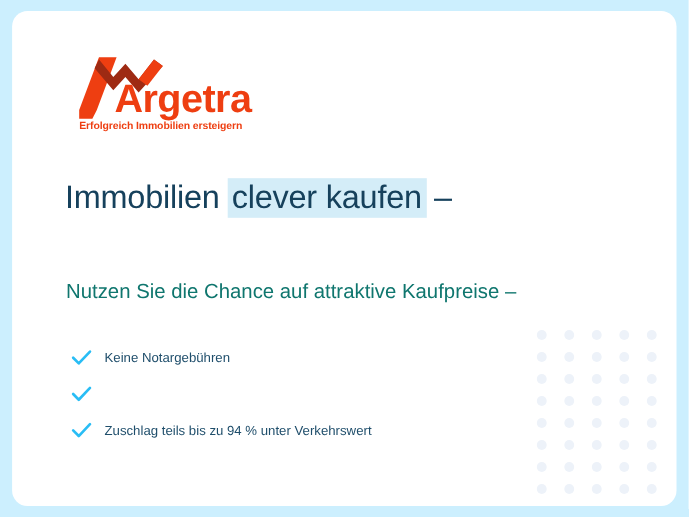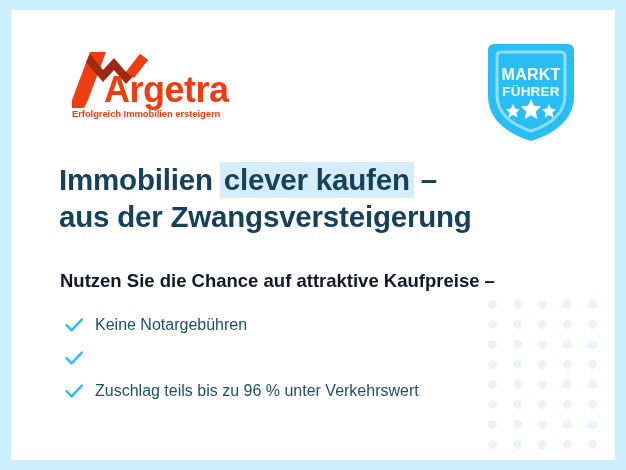--- a/index.html
+++ b/index.html
@@ -21,20 +21,21 @@
     box-sizing: border-box;
     padding: 10px 11px 10px 11px;
   }
 
   .card {
     position: relative;
     width: 100%;
     height: 100%;
     background: #FFFFFF;
     overflow: hidden;
+    border-radius: 14px;
   }
 
   
   .dot-grid {
     position: absolute;
     right: 10px;
     bottom: 6px;
     width: 125px;
     height: 160px;
     display: grid;
@@ -70,43 +71,43 @@
   }
   .badge svg { display: block; }
 
   
   .headline {
     position: absolute;
     left: 48px;
     top: 131px;
     width: 520px;
     font-size: 29.5px;
-    font-weight: bold;
+    font-weight: normal;
     line-height: 37px;
     letter-spacing: -0.2px;
     color: #16415C;
   }
   .headline .hl-mark {
     background: #D4EDF8;
     padding: 1px 4px 2px 4px;
     margin: 0 -1px;
     box-decoration-break: clone;
     -webkit-box-decoration-break: clone;
   }
 
   
   .subhead {
     position: absolute;
     left: 49px;
-    top: 238px;
+    top: 222px;
     width: 520px;
     font-size: 18.5px;
-    font-weight: bold;
+    font-weight: normal;
     line-height: 27px;
-    color: #0f172a;
+    color: #0f766e;
   }
 
   
   .bullets {
     position: absolute;
     left: 52px;
     top: 298px;
     width: 470px;
     list-style: none;
     margin: 0;
@@ -118,21 +119,21 @@
     height: 33px;
   }
   .check-icon {
     flex: 0 0 auto;
     width: 22px;
     height: 22px;
     margin-right: 10px;
     display: block;
   }
   .bullet-label {
-    font-size: 16px;
+    font-size: 12px;
     color: #1F4E6B;
     line-height: 20px;
     white-space: nowrap;
   }
 </style>
 </head>
 <body>
 
 <div class="banner">
   <div class="card">
@@ -189,43 +190,23 @@
         <path d="M34,6 L47,22 L58,10 L70,24 L84,6 L92,12 L70,36 L58,22 L47,34 L30,14 Z" fill="#9E2A13"></path>
 
         <path d="M70,24 L84,6 L92,12 L78,30 Z" fill="#EE3E11"></path>
 
         <text x="48" y="54" font-family="'Liberation Sans', sans-serif" font-size="36" font-weight="bold" fill="#EE3E11" letter-spacing="-0.5">Argetra</text>
 
         <text x="16" y="69" font-family="'Liberation Sans', sans-serif" font-size="9.5" font-weight="bold" fill="#EE3E11" letter-spacing="-0.1">Erfolgreich Immobilien ersteigern</text>
       </svg>
     </div>
 
-    <div class="badge">
-      <svg width="98" height="108" viewBox="0 0 98 108" xmlns="http://www.w3.org/2000/svg">
-
-        <path d="M6,12 C6,8 9,6 13,6 L85,6 C89,6 92,8 92,12 L92,58
-                 C92,82 72,96 49,103 C26,96 6,82 6,58 Z" fill="#29BDF5"></path>
-
-        <path d="M15,18 C15,15 17,14 20,14 L78,14 C81,14 83,15 83,18 L83,57
-                 C83,76 67,87 49,93 C31,87 15,76 15,57 Z" fill="none" stroke="#8FDCFB" stroke-width="3"></path>
-
-        <text x="49" y="42" text-anchor="middle" font-family="'Liberation Sans', sans-serif" font-size="16" font-weight="bold" fill="#FFFFFF" letter-spacing="0.2">MARKT</text>
-        <text x="49" y="58" text-anchor="middle" font-family="'Liberation Sans', sans-serif" font-size="13.5" font-weight="bold" fill="#FFFFFF" letter-spacing="0.2">FÜHRER</text>
-
-        <g fill="#FFFFFF">
-          <polygon points="31,66 33.1,70.6 38,71.2 34.4,74.6 35.4,79.6 31,77.1 26.6,79.6 27.6,74.6 24,71.2 28.9,70.6"></polygon>
-          <polygon points="49,61 52,67.8 59.2,68.6 53.8,73.6 55.3,80.9 49,77.2 42.7,80.9 44.2,73.6 38.8,68.6 46,67.8"></polygon>
-          <polygon points="67,66 69.1,70.6 74,71.2 70.4,74.6 71.4,79.6 67,77.1 62.6,79.6 63.6,74.6 60,71.2 64.9,70.6"></polygon>
-        </g>
-      </svg>
-    </div>
 
     <h1 class="headline">
       <span>Immobilien </span><span class="hl-mark">clever kaufen</span><span> –</span><br>
-      <span>aus der Zwangsversteigerung</span>
     </h1>
 
     <p class="subhead">
       <span>Nutzen Sie die Chance auf attraktive Kaufpreise –</span><br>
     </p>
 
     <ul class="bullets">
       <li class="bullet-item">
         <svg class="check-icon" viewBox="0 0 22 22">
           <path d="M3.5 11.2 L8.6 16.4 L18.8 5.6" fill="none" stroke="#29BDF5" stroke-width="2.4" stroke-linecap="round" stroke-linejoin="round"></path>
@@ -234,18 +215,18 @@
       </li>
       <li class="bullet-item">
         <svg class="check-icon" viewBox="0 0 22 22">
           <path d="M3.5 11.2 L8.6 16.4 L18.8 5.6" fill="none" stroke="#29BDF5" stroke-width="2.4" stroke-linecap="round" stroke-linejoin="round"></path>
         </svg>
       </li>
       <li class="bullet-item">
         <svg class="check-icon" viewBox="0 0 22 22">
           <path d="M3.5 11.2 L8.6 16.4 L18.8 5.6" fill="none" stroke="#29BDF5" stroke-width="2.4" stroke-linecap="round" stroke-linejoin="round"></path>
         </svg>
-        <span class="bullet-label">Zuschlag teils bis zu 96 % unter Verkehrswert</span>
+        <span class="bullet-label">Zuschlag teils bis zu 94 % unter Verkehrswert</span>
       </li>
     </ul>
 
   </div>
 </div>
 
 </body></html>

